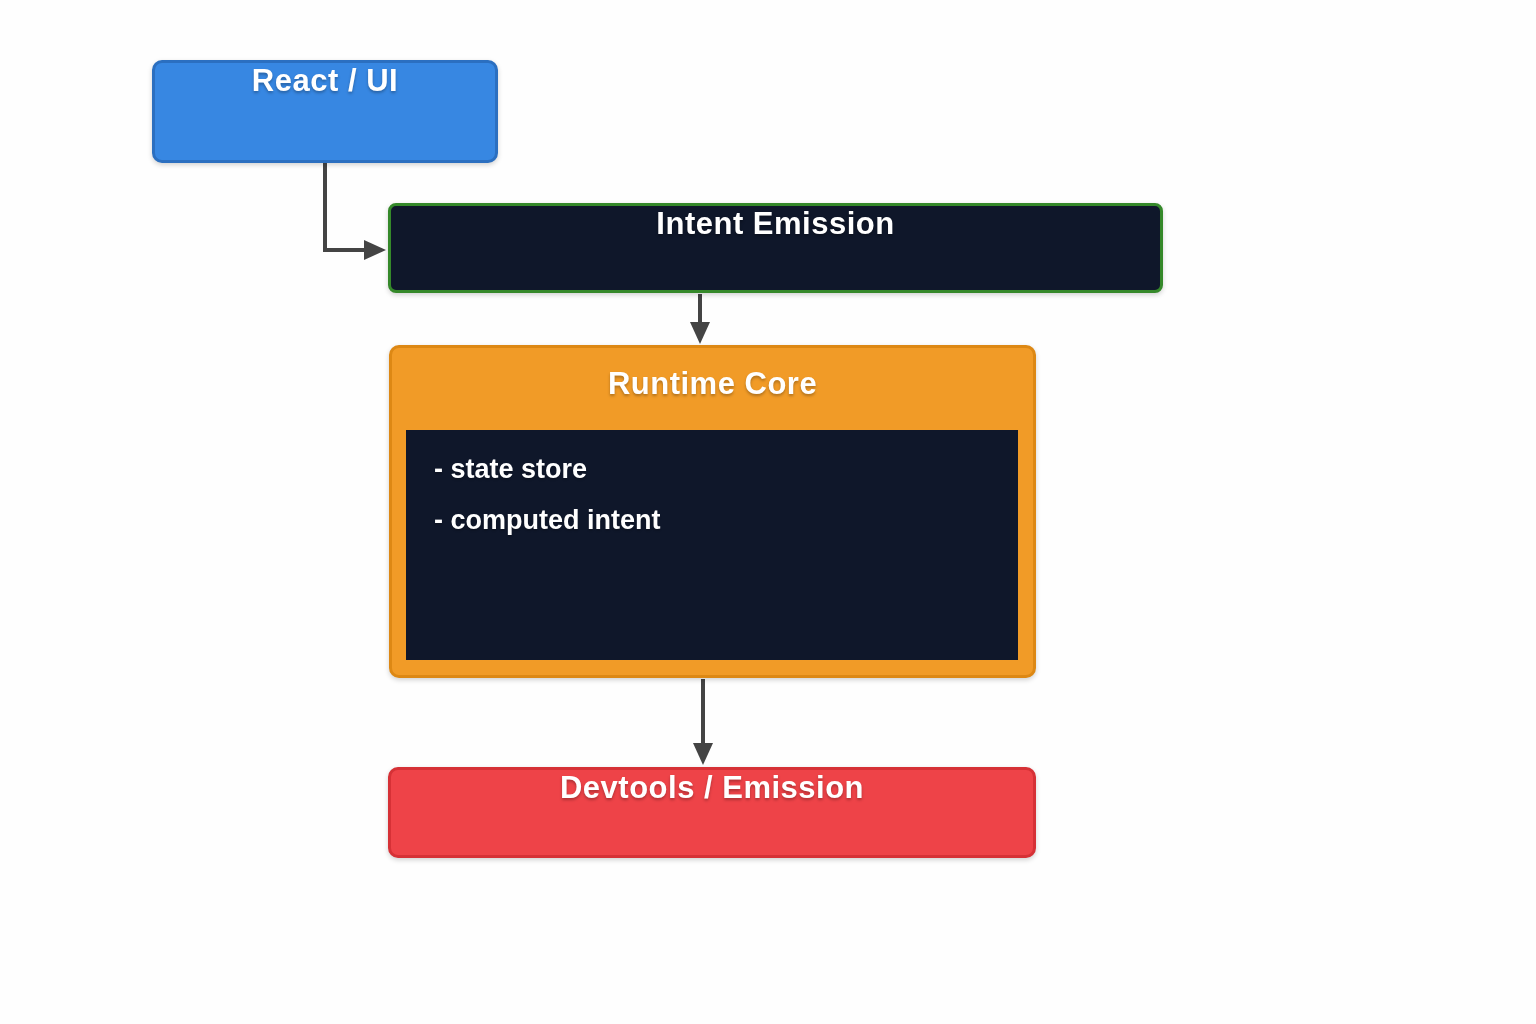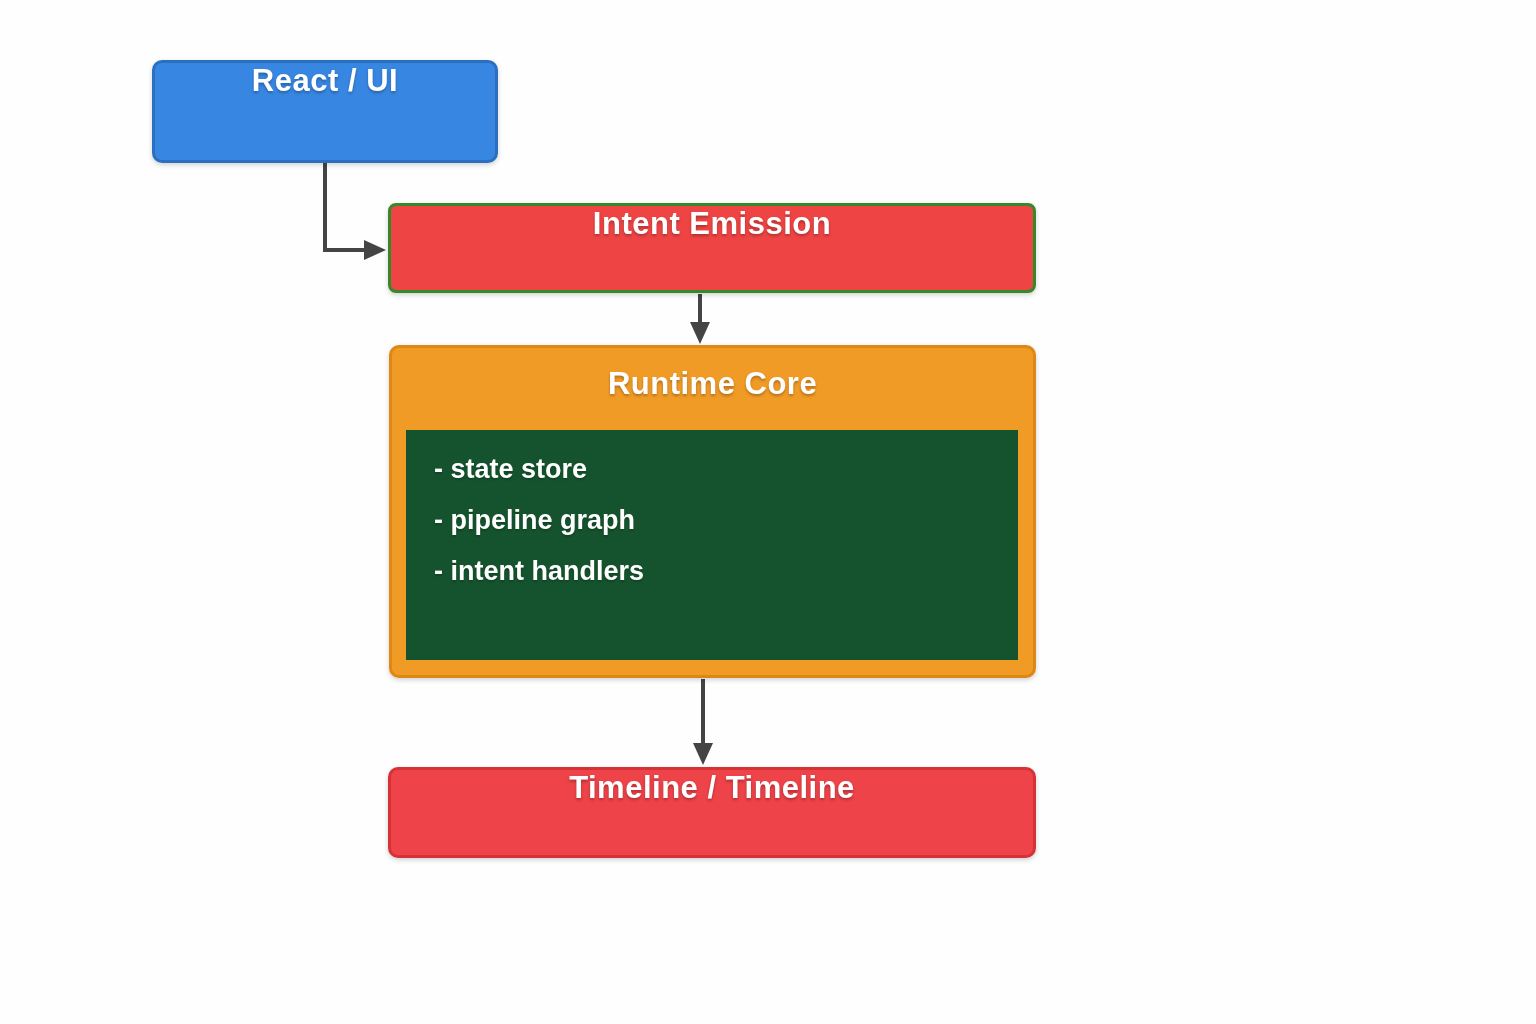--- a/index.html
+++ b/index.html
@@ -43,42 +43,42 @@
     letter-spacing: 0.5px;
     text-shadow: 0 2px 3px rgba(0,0,0,0.28);
     white-space: nowrap;
   }
   .node-react-ui {
     left: 152px; top: 60px; width: 346px; height: 103px;
     background: #3787e2;
     border: 3px solid #2b6fc0;
   }
   .node-intent-emission {
-    left: 388px; top: 203px; width: 648px; height: 90px;
-    background: #ef4444;
+    left: 388px; top: 203px; width: 775px; height: 90px;
+    background: #0f172a;
     border: 3px solid #35892a;
     border-radius: 8px;
   }
   .node-runtime-core {
     left: 389px; top: 345px; width: 647px; height: 333px;
     background: #f19b27;
     border: 3px solid #dd8814;
     display: block;
   }
   .runtime-title-row {
     height: 72px;
     display: flex;
     align-items: center;
     justify-content: center;
   }
   .runtime-panel {
     position: absolute;
     left: 14px; top: 82px;
     width: 612px; height: 230px;
-    background: #14532d;
+    background: #0f172a;
     padding: 14px 0 0 28px;
     box-sizing: border-box;
   }
   .runtime-item {
     font-size: 27px;
     font-weight: bold;
     color: #ffffff;
     line-height: 51px;
     text-shadow: 0 2px 2px rgba(0,0,0,0.18);
     white-space: nowrap;
@@ -112,22 +112,21 @@
   <div class="node node-intent-emission">
     <span class="node-title">Intent Emission</span>
   </div>
 
   <div class="node node-runtime-core">
     <div class="runtime-title-row">
       <span class="node-title">Runtime Core</span>
     </div>
     <div class="runtime-panel">
       <div class="runtime-item">- state store</div>
-      <div class="runtime-item">- pipeline graph</div>
-      <div class="runtime-item">- intent handlers</div>
+      <div class="runtime-item">- computed intent</div>
     </div>
   </div>
 
   <div class="node node-devtools">
-    <span class="node-title">Timeline / Timeline</span>
+    <span class="node-title">Devtools / Emission</span>
   </div>
 
 </div>
 
 </body></html>

